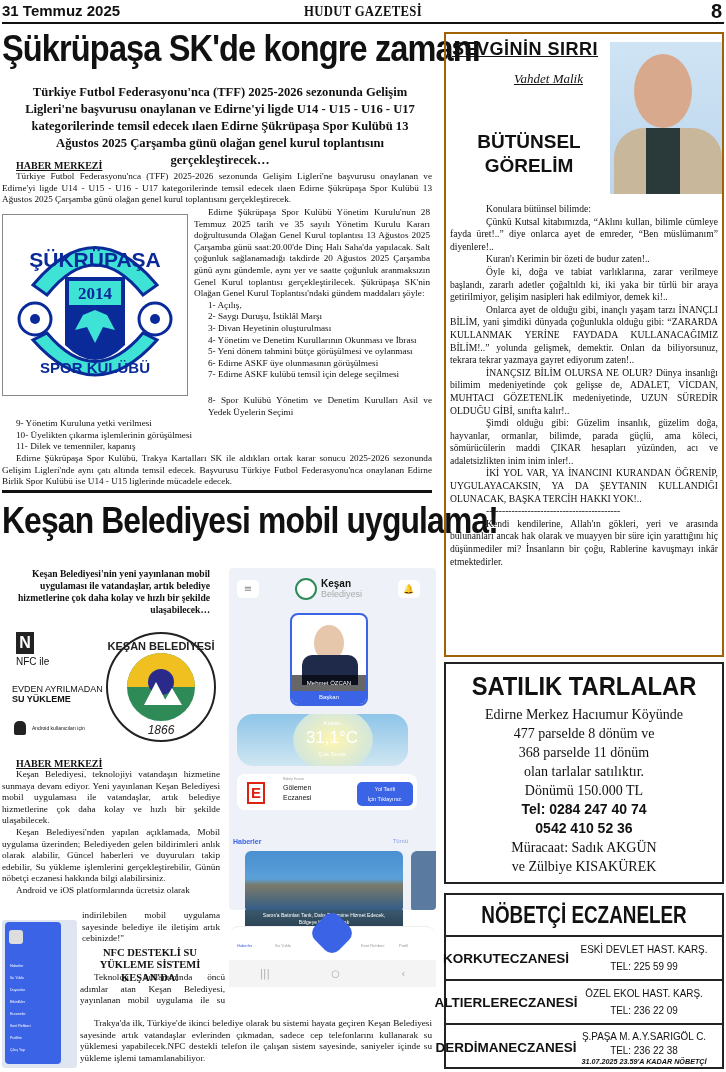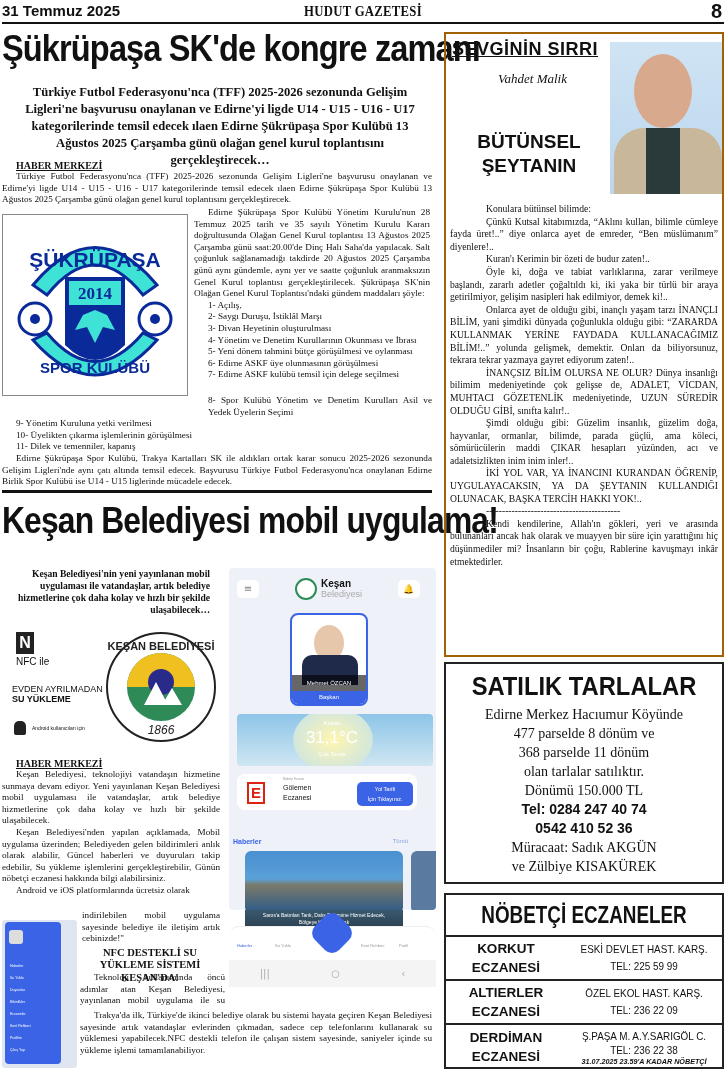--- a/index.html
+++ b/index.html
@@ -16,21 +16,21 @@
 .body p{text-indent:14px}
 .logo-box{left:2px;top:214px;width:186px;height:182px;border:1px solid #888;background:#fff}
 .sec-rule{left:2px;top:490px;width:430px;height:3px;background:#111}
 .h2{left:2px;top:500px;width:440px;font:bold 37px "Liberation Sans",sans-serif;letter-spacing:-1px;transform-origin:left;transform:scaleX(0.86);white-space:nowrap}
 .phone{left:229px;top:568px;width:207px;height:342px;background:#eef2f8;border-radius:4px;overflow:hidden}
 .phone2{left:229px;top:910px;width:207px;height:77px;background:#fff;overflow:hidden}
 .col-box{left:444px;top:32px;width:280px;height:625px;border:2px solid #a16207}
 .sat-box{left:444px;top:662px;width:280px;height:222px;border:2px solid #222}
 .ecz-box{left:444px;top:893px;width:280px;height:176px;border:2px solid #222}
 .ecz-row{display:flex;border-top:2px solid #222;height:44px}
-.ecz-name{width:120px;display:flex;flex-direction:column;justify-content:center;align-items:center;font:bold 13.5px/19px "Liberation Sans",sans-serif}
+.ecz-name{width:120px;display:flex;flex-direction:row;justify-content:center;align-items:center;font:bold 13.5px/19px "Liberation Sans",sans-serif}
 .ecz-info{flex:1;display:flex;flex-direction:column;justify-content:center;align-items:center;font:11px/17px "Liberation Sans",sans-serif;transform:scaleX(0.9)}
 </style>
 </head>
 <body>
 
 <div class="abs hdr-date">31 Temmuz 2025</div>
 <div class="abs hdr-title">HUDUT GAZETESİ</div>
 <div class="abs hdr-page">8</div>
 <div class="abs hdr-rule"></div>
 
@@ -115,21 +115,21 @@
   <div style="position:absolute;left:66px;top:10px;width:22px;height:22px;border-radius:50%;background:#fff;border:2px solid #2e8b57"></div>
   <div style="position:absolute;left:92px;top:10px;font:bold 10px 'Liberation Sans',sans-serif">Keşan</div>
   <div style="position:absolute;left:92px;top:21px;font:9px 'Liberation Sans',sans-serif;color:#aaa">Belediyesi</div>
   <div style="position:absolute;right:16px;top:12px;width:22px;height:18px;background:#fff;border-radius:5px;text-align:center;font:9px/18px 'DejaVu Sans',sans-serif;color:#888">🔔</div>
   <div style="position:absolute;left:61px;top:45px;width:78px;height:93px;border:2px solid #3b63e6;border-radius:8px;background:#fff;overflow:hidden">
     <div style="position:absolute;left:22px;top:10px;width:30px;height:36px;border-radius:50%;background:#e6c7ab"></div>
     <div style="position:absolute;left:10px;top:40px;width:56px;height:30px;background:#1f2a4a;border-radius:10px 10px 0 0"></div>
     <div style="position:absolute;left:0;top:60px;width:74px;height:16px;background:rgba(0,0,0,0.6);color:#fff;font:6px/16px 'Liberation Sans',sans-serif;text-align:center">Mehmet ÖZCAN</div>
     <div style="position:absolute;left:0;top:76px;width:74px;height:13px;background:#3b63e6;color:#fff;font:6px/13px 'Liberation Sans',sans-serif;text-align:center">Başkan</div>
   </div>
-  <div style="position:absolute;left:8px;top:146px;width:196px;height:52px;border-radius:4px;background:linear-gradient(#8ec5e8,#cfe6f2);overflow:hidden">
+  <div style="position:absolute;left:8px;top:146px;width:171px;height:52px;border-radius:16px;background:linear-gradient(#8ec5e8,#cfe6f2);overflow:hidden">
     <div style="position:absolute;left:56px;top:-6px;width:80px;height:64px;border-radius:50%;background:radial-gradient(#fff6b0,#bfe0f0)"></div>
     <div style="position:absolute;left:0;width:190px;top:6px;text-align:center;font:6px 'Liberation Sans',sans-serif;color:#fff">Keşan</div>
     <div style="position:absolute;left:0;width:190px;top:14px;text-align:center;font:17px 'Liberation Sans',sans-serif;color:#fff">31,1°C</div>
     <div style="position:absolute;left:0;width:190px;top:37px;text-align:center;font:6px 'Liberation Sans',sans-serif;color:#fff">Çok Sıcak</div>
   </div>
   <div style="position:absolute;left:8px;top:206px;width:180px;height:36px;border-radius:8px;background:#fff">
     <div style="position:absolute;left:10px;top:8px;width:18px;height:22px;border:2px solid #d21;color:#d21;font:bold 15px/18px 'Liberation Sans',sans-serif;text-align:center">E</div>
     <div style="position:absolute;left:46px;top:3px;font:3px 'Liberation Sans',sans-serif;color:#999">Nöbetçi Eczane</div>
     <div style="position:absolute;left:46px;top:9px;font:7px/10px 'Liberation Sans',sans-serif"><span>Gölemen</span><br><span>Eczanesi</span></div>
     <div style="position:absolute;left:120px;top:8px;width:56px;height:24px;border-radius:5px;background:#3b63e6;color:#fff;font:5.5px/10px 'Liberation Sans',sans-serif;text-align:center;padding-top:2px"><span>Yol Tarifi</span><br><span>İçin Tıklayınız.</span></div>
@@ -170,27 +170,27 @@
 </div>
 
 <div class="abs body" style="left:80px;top:910px;width:140px">
   <p style="text-indent:0;margin-left:2px">indirilebilen mobil uygulama sayesinde belediye ile iletişim artık cebinizde!"</p>
   <div style="text-align:center;font:bold 10.5px/12.5px 'Liberation Serif',serif;margin:2px 0">NFC DESTEKLİ SU YÜKLEME SİSTEMİ KEŞAN'DA!</div>
 </div>
 <div class="abs body" style="left:80px;top:972px;width:145px">
   <p style="height:35px;overflow:hidden">Teknoloji kullanımında öncü adımlar atan Keşan Belediyesi, yayınlanan mobil uygulama ile su kartlarına yükleme işlemini çok daha kolay hale getiren NFC ile Su Yükleme Sistemini de hizmete sundu.</p>
 </div>
 <div class="abs body" style="left:80px;top:1006px;width:352px">
-  <p style="margin-top:4px">Trakya'da ilk, Türkiye'de ikinci belediye olarak bu sistemi hayata geçiren Keşan Belediyesi sayesinde artık vatandaşlar evlerinden çıkmadan, sadece cep telefonlarını kullanarak su yüklemesi yapabilecek.NFC destekli telefon ile çalışan sistem sayesinde, saniyeler içinde su yükleme işlemi tamamlanabiliyor.</p>
+  <p style="margin-top:12px">Trakya'da ilk, Türkiye'de ikinci belediye olarak bu sistemi hayata geçiren Keşan Belediyesi sayesinde artık vatandaşlar evlerinden çıkmadan, sadece cep telefonlarını kullanarak su yüklemesi yapabilecek.NFC destekli telefon ile çalışan sistem sayesinde, saniyeler içinde su yükleme işlemi tamamlanabiliyor.</p>
 </div>
 
 <div class="abs col-box">
   <div style="position:absolute;left:6px;top:4px;font:bold 19px 'Liberation Sans',sans-serif;text-decoration:underline;letter-spacing:0.5px;transform:scaleX(0.95);transform-origin:left">SEVGİNİN SIRRI</div>
-  <div style="position:absolute;left:52px;top:37px;font:italic 13px 'Liberation Serif',serif;">Vahdet Malik</div>
-  <div style="position:absolute;left:18px;top:96px;width:130px;text-align:center;font:bold 19px/24px 'Liberation Sans',sans-serif"><span>BÜTÜNSEL</span><br><span>ŞEYTANIN</span></div>
+  <div style="position:absolute;left:68px;top:37px;font:italic 13px 'Liberation Serif',serif;text-decoration:underline">Vahdet Malik</div>
+  <div style="position:absolute;left:18px;top:96px;width:130px;text-align:center;font:bold 19px/24px 'Liberation Sans',sans-serif"><span>BÜTÜNSEL</span><br><span>GÖRELİM</span></div>
   <div style="position:absolute;left:164px;top:8px;width:112px;height:152px;background:linear-gradient(#cfe4f4,#bcd6ee);overflow:hidden">
     <div style="position:absolute;left:24px;top:12px;width:58px;height:74px;border-radius:50%;background:#d9a98e"></div>
     <div style="position:absolute;left:4px;top:86px;width:108px;height:70px;background:#c8b79a;border-radius:30px 30px 0 0"></div>
     <div style="position:absolute;left:36px;top:86px;width:34px;height:70px;background:#2a3a3a"></div>
   </div>
   <div class="body" style="position:absolute;left:4px;top:169px;width:268px;font-size:9.6px;line-height:12.6px">
     <p style="text-indent:36px">Konulara bütünsel bilimde:</p>
     <p style="text-indent:36px">Çünkü Kutsal kitabımızda, “Aklını kullan, bilimle cümleye fayda üret!..” diye onlarca ayet de emreder, “Ben müslümanım” diyenlere!..</p>
     <p style="text-indent:36px">Kuran'ı Kerimin bir özeti de budur zaten!..</p>
     <p style="text-indent:36px">Öyle ki, doğa ve tabiat varlıklarına, zarar verilmeye başlandı, zararlı adetler çoğaltıldı ki, iki yaka bir türlü bir araya getirilmiyor, gelişim nasipleri hak edilmiyor, demek ki!..</p>

